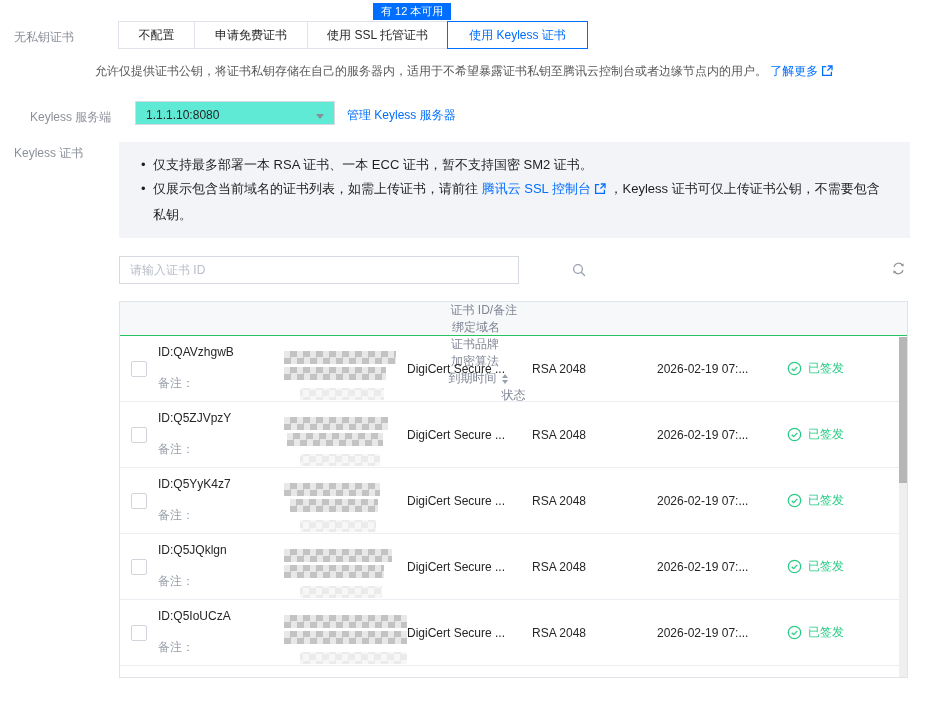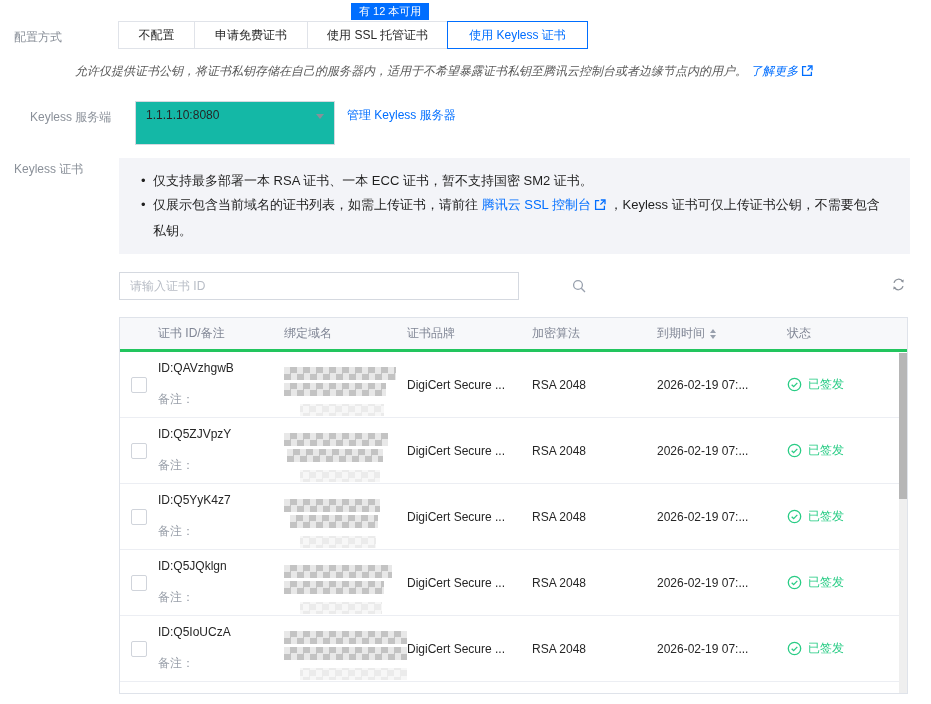--- a/index.html
+++ b/index.html
@@ -13,33 +13,33 @@
 
   
   .row-tabs { margin-top:21px; }
   .row-tabs .form-label { padding-top:8px; }
   .tabbar { position:relative; display:flex; }
   .tab { height:28px; line-height:26px; text-align:center; border:1px solid #e0e3e9;
     background:#fff; color:#262626; cursor:pointer; margin-left:-1px; }
   .tab:first-child { margin-left:0; }
   .tab-1 { width:77px; } .tab-2 { width:114px; } .tab-3 { width:141px; } .tab-4 { width:141px; }
   .tab--active { border-color:#006eff; color:#006eff; position:relative; z-index:1; }
-  .badge { position:absolute; left:232px; top:-18px; height:17px; line-height:17px;
+  .badge { position:absolute; left:254px; top:-18px; height:17px; line-height:17px;
     padding:0 8px; background:#006eff; color:#fff; font-size:11px; white-space:nowrap; z-index:2; }
 
   
-  .desc { margin:13px 0 0 75px; color:#595959; line-height:18px;font-style:italic; }
+  .desc { margin:13px 0 0 95px; color:#595959; line-height:18px; }
   a.link { color:#006eff; text-decoration:none; cursor:pointer; }
   .ext-icon { display:inline-block; vertical-align:-2px; margin-left:3px; }
 
   
   .row-server { margin-top:19px;margin-left:16px; }
   .row-server .form-label { padding-top:8px; }
-  .select { position:relative; width:200px; height:44px; border:1px solid #d5d9e0;
-    background:#14b8a6; line-height:26px; padding:0 24px 8px 10px; color:#262626; cursor:pointer; }
+  .select { position:relative; width:200px; height:24px; border:1px solid #d5d9e0;
+    background:#5eead4; line-height:26px; padding:0 24px 8px 10px; color:#262626; cursor:pointer; }
   .caret { position:absolute; right:10px; top:12px; width:0; height:0;
     border-left:4px solid transparent; border-right:4px solid transparent; border-top:5px solid #879099; }
   .server-link { margin-left:12px; line-height:28px; }
 
   
   .row-cert { margin-top:13px; }
   .row-cert .form-label { padding-top:3px; }
   .cert-content { width:791px; }
   .notice { background:#f3f4f8; padding:11px 20px 11px 22px; font-size:13px;
     line-height:24px; color:#1f1f1f; }
@@ -52,21 +52,21 @@
   .search-input { width:400px; height:28px; border:1px solid #d5d9e0; padding:0 32px 0 10px;
     font-size:12px; color:#262626; outline:none; font-family:inherit; }
   .search-input::placeholder { color:#b8bdc6; }
   .search-icon { position:absolute; right:9px; top:7px; cursor:pointer; }
   .refresh-btn { margin-left:auto; margin-right:2px; cursor:pointer; background:none; border:none; padding:2px; }
 
   
   .table { position:relative; margin-top:17px; width:789px; height:377px;
     border:1px solid #dfe3ea; overflow:hidden; background:#fff; }
   .thead { display:flex; align-items:center; height:34px; background:#f7f8fa;
-    color:#808695; border-bottom:3px solid #22c55e; }
+    color:#808695; border-bottom:1px solid #22c55e;flex-direction:column; }
   .col-check { width:38px; flex:none; display:flex; justify-content:center; }
   .col-id { width:126px; flex:none; }
   .col-domain { width:123px; flex:none; }
   .col-brand { width:125px; flex:none; }
   .col-algo { width:125px; flex:none; }
   .col-expire { width:130px; flex:none; }
   .col-status { flex:1; }
   .th-sortable { cursor:pointer; display:flex; align-items:center; gap:5px; }
   .sort-icon { display:inline-flex; flex-direction:column; gap:2px; }
   .sort-icon i { display:block; width:0; height:0; border-left:3.5px solid transparent; border-right:3.5px solid transparent; }
@@ -92,21 +92,21 @@
 
   .vscroll { position:absolute; top:35px; right:0; bottom:0; width:8px; background:#efefef; cursor:pointer; }
   .vscroll-thumb { position:absolute; top:0; left:0; width:8px; height:146px; background:#b6b6b6; cursor:grab; }
 </style>
 </head>
 <body>
 
 <div class="page">
 
   <div class="form-row row-tabs">
-    <div class="form-label">配置方式</div>
+    <div class="form-label">无私钥证书</div>
     <div class="tabbar">
       <div class="badge">有 12 本可用</div>
       <div class="tab tab-1">不配置</div>
       <div class="tab tab-2">申请免费证书</div>
       <div class="tab tab-3">使用 SSL 托管证书</div>
       <div class="tab tab-4 tab--active">使用 Keyless 证书</div>
     </div>
   </div>
 
   <div class="desc">

